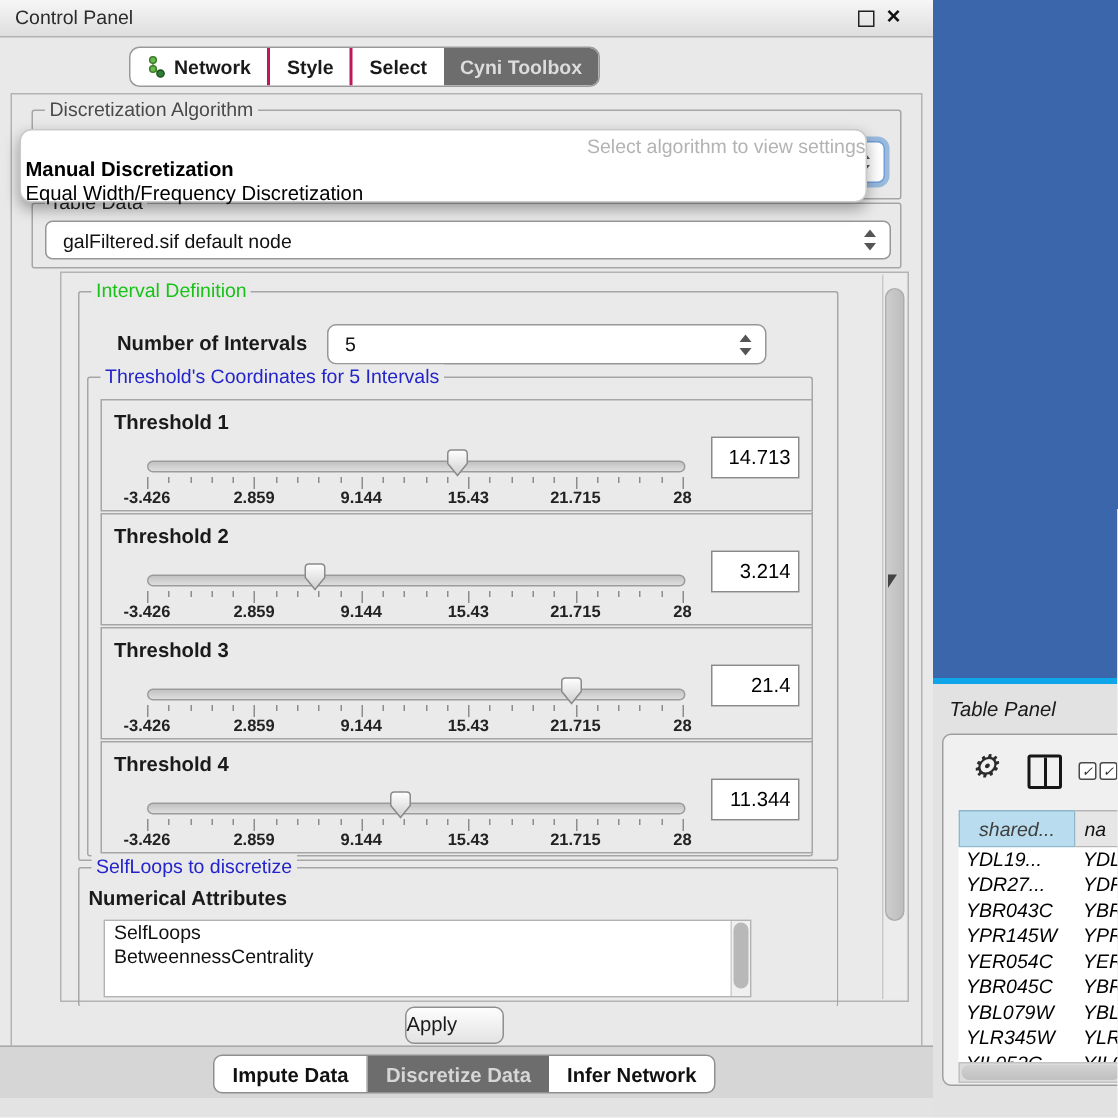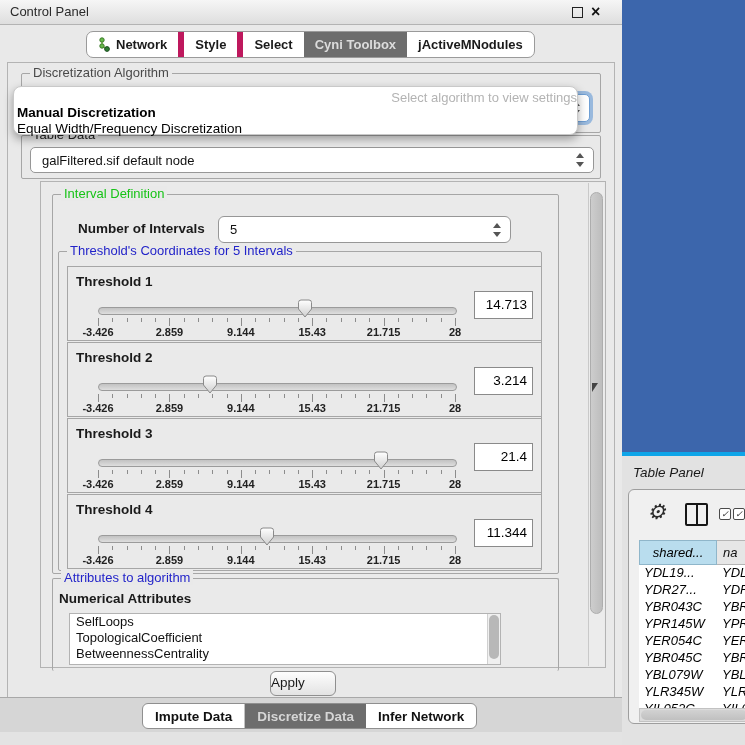--- a/index.html
+++ b/index.html
@@ -11,21 +11,21 @@
   .cp-titlebar{left:0;top:0;width:622px;height:24px;background:linear-gradient(#f6f6f6,#dedede);
                border-bottom:1px solid #b3b3b3;}
   .cp-title{left:10px;top:4px;font-size:13px;color:#2b2b2b;}
   .float-ico{left:572px;top:7px;width:9px;height:9px;border:1.5px solid #222;background:transparent;}
   .close-ico{left:591px;top:2px;font-size:16px;font-weight:bold;color:#111;line-height:20px;}
 
   
   .tabbar{left:86px;top:31px;height:25px;display:flex;background:#fff;border:1px solid #9a9a9a;
           border-radius:7px;overflow:hidden;align-items:stretch;}
   .tab{display:flex;align-items:center;padding:0 11px;font-size:13px;font-weight:bold;color:#1a1a1a;cursor:default;}
-  .tab.sep{border-right:6px solid #be185d;}
+  .tab.sep{border-right:2px solid #be185d;}
   .tab.selected{background:#6d6d6d;color:#dcdcdc;}
   .tab .ticon{margin-right:5px;display:inline-block;line-height:0;}
 
   
   .outer-panel{left:7px;top:62px;width:606px;height:635px;border:1px solid #b3b3b3;background:#e9e9e9;}
 
   
   .groupbox{position:absolute;border:1px solid #a6a6a6;border-radius:2px;}
   .gb-title{position:absolute;top:-9px;left:8px;background:#e9e9e9;padding:0 3px;font-size:13px;}
   .gb-green{color:#17c317;}
@@ -92,21 +92,21 @@
   .tp-title{left:11px;top:9px;font-size:13.5px;color:#1a1a1a;position:absolute;}
   .tp-panel{position:absolute;left:6px;top:33px;width:120px;height:233px;background:#f0f0f0;
             border:1px solid #9e9e9e;border-radius:6px 0 0 6px;}
   .gear{position:absolute;left:18px;top:10px;font-size:21px;color:#2b2b2b;line-height:24px;}
   .split-ico{position:absolute;left:56px;top:13px;width:19px;height:19px;border:2px solid #161616;border-radius:2px;}
   .split-ico:before{content:"";position:absolute;left:50%;top:0;bottom:0;width:2px;background:#161616;transform:translateX(-1px);}
   .chk{position:absolute;top:18px;width:10px;height:10px;border:1.5px solid #4a4a4a;border-radius:2px;
        font-size:9px;line-height:10px;text-align:center;color:#333;background:#fff;}
   .tp-header{position:absolute;left:10px;top:50px;right:0;height:25px;display:flex;overflow:hidden;}
   .tp-h1{width:78px;box-sizing:border-box;background:#b9ddee;border:1px solid #8fb6ca;font-size:13px;
-         text-align:center;line-height:23px;color:#000000;}
+         text-align:center;line-height:23px;color:#404040;}
   .tp-h2{flex:1;box-sizing:border-box;background:#e6e6e6;border:1px solid #b5b5b5;border-left:none;
          font-size:13px;padding-left:6px;line-height:23px;color:#111;}
   .tp-rows{position:absolute;left:10px;top:75px;right:0;height:145px;background:#fff;overflow:hidden;}
   .tp-row{display:flex;height:17px;font-size:13px;color:#000;}
   .tp-c1{width:78px;padding-left:5px;box-sizing:border-box;overflow:hidden;white-space:nowrap;}
   .tp-c2{flex:1;padding-left:5px;overflow:hidden;white-space:nowrap;}
   .tp-hscroll{position:absolute;left:10px;right:0;top:218px;height:12px;background:#dcdcdc;border:1px solid #c2c2c2;}
   .tp-hscroll .thumb{position:absolute;left:1px;right:1px;top:1px;bottom:1px;background:linear-gradient(#d2d2d2,#c0c0c0);border-radius:6px;}
 
   .cursor{left:592px;top:383px;width:0;height:0;border-left:6px solid #222;border-bottom:9px solid transparent;opacity:.8;}
@@ -143,23 +143,20 @@
         <span>Network</span>
       </div>
       <div class="tab sep">
         <span>Style</span>
       </div>
       <div class="tab">
         <span>Select</span>
       </div>
       <div class="tab selected">
         <span>Cyni Toolbox</span>
-      </div>
-      <div class="tab">
-        <span>jActiveMNodules</span>
       </div>
     </div>
 
   <div class="abs outer-panel">
 
     <div class="groupbox" style="left:13px;top:10px;width:578px;height:58px;">
       <div class="gb-title gb-dark">Discretization Algorithm</div>
       <div class="combo focused" style="left:8px;top:20px;right:10px;height:26px;">
         <span class="spin"></span>
       </div>
@@ -365,26 +362,25 @@
                   <span class="ticklabel" style="left: 80%;">21.715</span>
                   <span class="ticklabel" style="left: 100%;">28</span>
                 </div>
                 <div class="tvalue">11.344</div>
               </div>
             </div>
         </div>
       </div>
 
       <div class="groupbox" style="left:11px;top:396px;width:505px;height:92px;border-bottom:none;">
-        <div class="gb-title gb-blue">Attributes to algorithm</div>
+        <div class="gb-title gb-blue">SelfLoops to discretize</div>
         <div style="position:absolute;left:6px;top:12px;font-size:13.5px;font-weight:bold;">Numerical Attributes</div>
         <div class="attr-list">
           <div id="attr-items">
               <div class="attr-item">SelfLoops</div>
-              <div class="attr-item">TopologicalCoefficient</div>
               <div class="attr-item">BetweennessCentrality</div>
             </div>
           <div class="attr-scroll">
               <div class="thumb"></div>
             </div>
         </div>
       </div>
 
       <div class="vscroll">
         <div class="thumb"></div>

